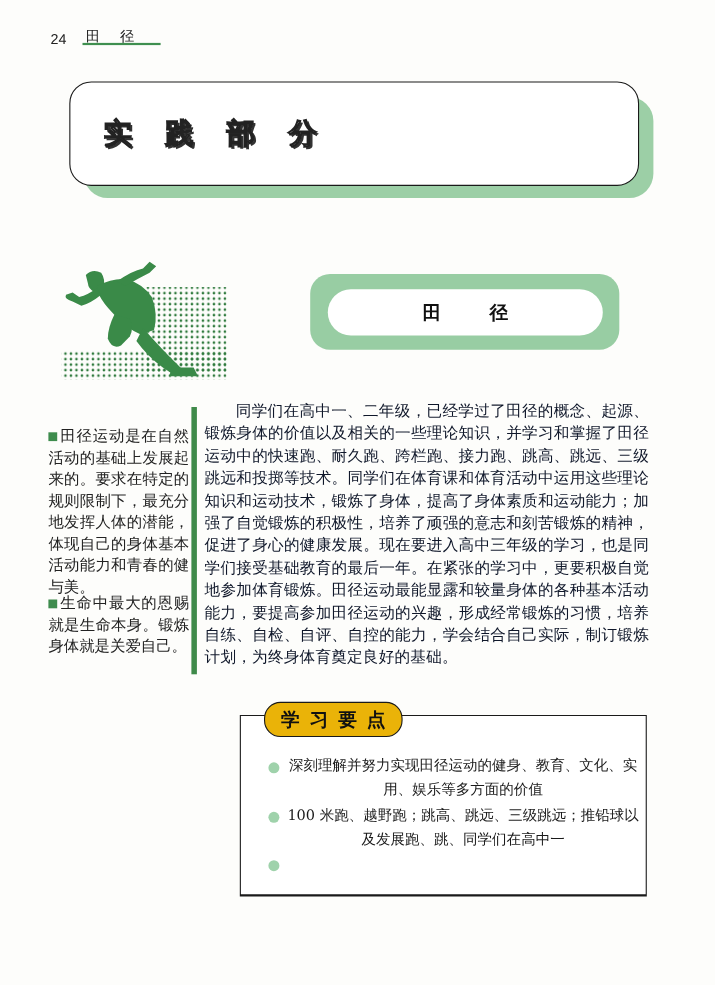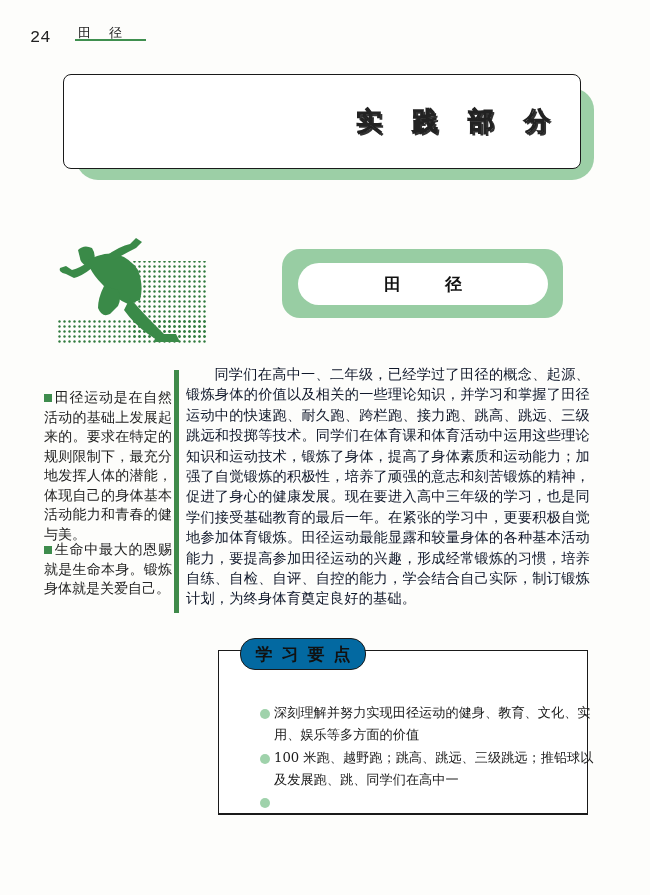--- a/index.html
+++ b/index.html
@@ -5,30 +5,30 @@
   html, body { margin: 0; padding: 0; }
   body {
     width: 650px; height: 895px; position: relative; overflow: hidden;
     background: #fdfdfb;
     font-family: "DejaVu Serif", "Liberation Serif", serif;
     color: #1b1b1b;
   }
   .abs { position: absolute; }
 
   
-  .page-num { left: 30px; top: 28px; font-size: 17px; font-family: Liberation Mono, monospace; color: #222; }
+  .page-num { left: 46px; top: 28px; font-size: 13px; font-family: Liberation Sans, sans-serif; color: #222; }
   .run-title { left: 78px; top: 24px; font-size: 13px; letter-spacing: 18px; color: #222; font-family: "DejaVu Sans", sans-serif; }
   .run-rule { left: 75px; top: 39px; width: 71px; height: 2px; background: #3f8f4f; }
 
   
   .title-shadow { left: 76px; top: 88px; width: 518px; height: 92px; border-radius: 22px; background: #9ccfa6; }
   .title-box {
     left: 63px; top: 74px; width: 516px; height: 93px;
-    background: #fff; border: 1.5px solid #1a1a1a; border-radius: 8px;
-    display: flex; align-items: center; justify-content: flex-end;
+    background: #fff; border: 1.5px solid #1a1a1a; border-radius: 20px;
+    display: flex; align-items: center; justify-content: flex-start;
   }
   .title-text {
     font-family: "DejaVu Sans", sans-serif; font-size: 26px; letter-spacing: 30px;
     color: #fff; font-weight: bold;
     -webkit-text-stroke: 1px #222;
     text-shadow: 2px 2px 0 #333;
     padding-left: 30px;
   }
 
   
@@ -55,25 +55,25 @@
   .main-text {
     left: 186px; top: 364px; width: 404px;
     font-size: 14.2px; line-height: 20.4px; text-align: justify; text-indent: 2em; color: #0f172a;
     letter-spacing: 0.2px;
   }
 
   
   .kp-box { left: 218px; top: 650px; width: 368px; height: 162px; border: 1.5px solid #1a1a1a; border-bottom-width: 2px; background: #fff; }
   .kp-label {
     left: 240px; top: 638px; width: 124px; height: 30px; border-radius: 15px;
-    background: #0369a1; border: 1.5px solid #1a1a1a;
+    background: #eab308; border: 1.5px solid #1a1a1a;
     display: flex; align-items: center; justify-content: center;
   }
   .kp-label span { font-family: "DejaVu Sans", sans-serif; font-weight: bold; font-size: 17px; letter-spacing: 9px; padding-left: 9px; color: #111; }
-  .kp-list { left: 244px; top: 686px; width: 340px; margin: 16px; padding: 0; list-style: none; font-size: 13.2px; line-height: 22.3px; color: #1a1a1a; }
+  .kp-list { left: 244px; top: 686px; width: 340px; margin: 0; padding: 0; list-style: none; font-size: 13.2px; line-height: 22.3px; color: #1a1a1a; text-align: center; }
   .kp-list li { position: relative; padding-left: 14px; }
   .kp-list li .dot { position: absolute; left: 0; top: 7px; width: 10px; height: 10px; border-radius: 50%; background: #9fd2ab; }
 </style>
 </head>
 <body>
 
 <div class="abs page-num">24</div>
 <div class="abs run-title">田径</div>
 <div class="abs run-rule"></div>
 

